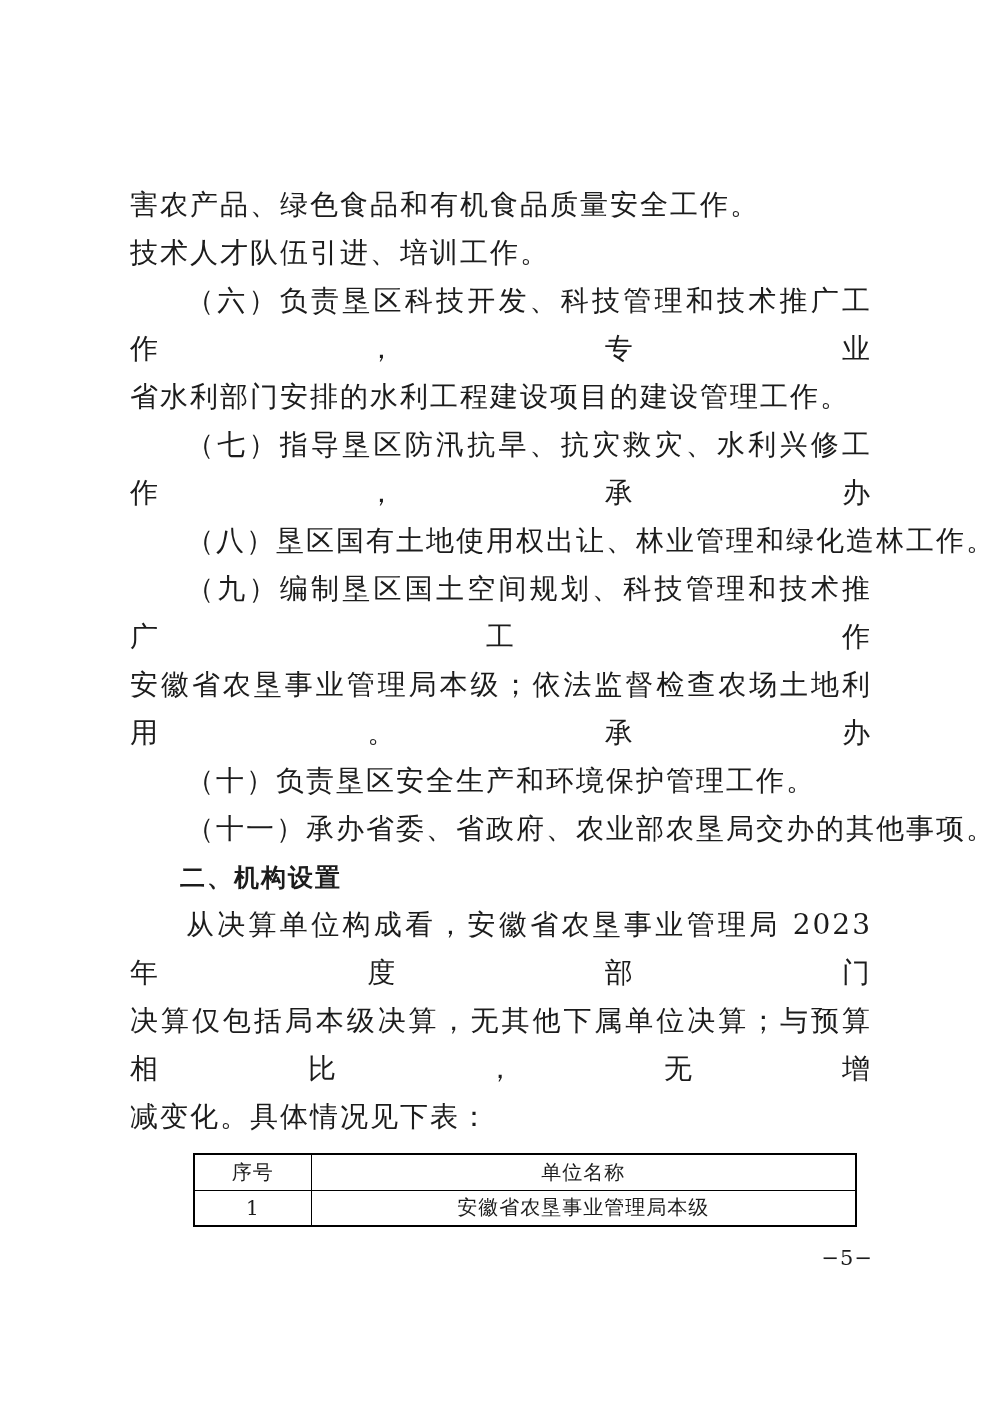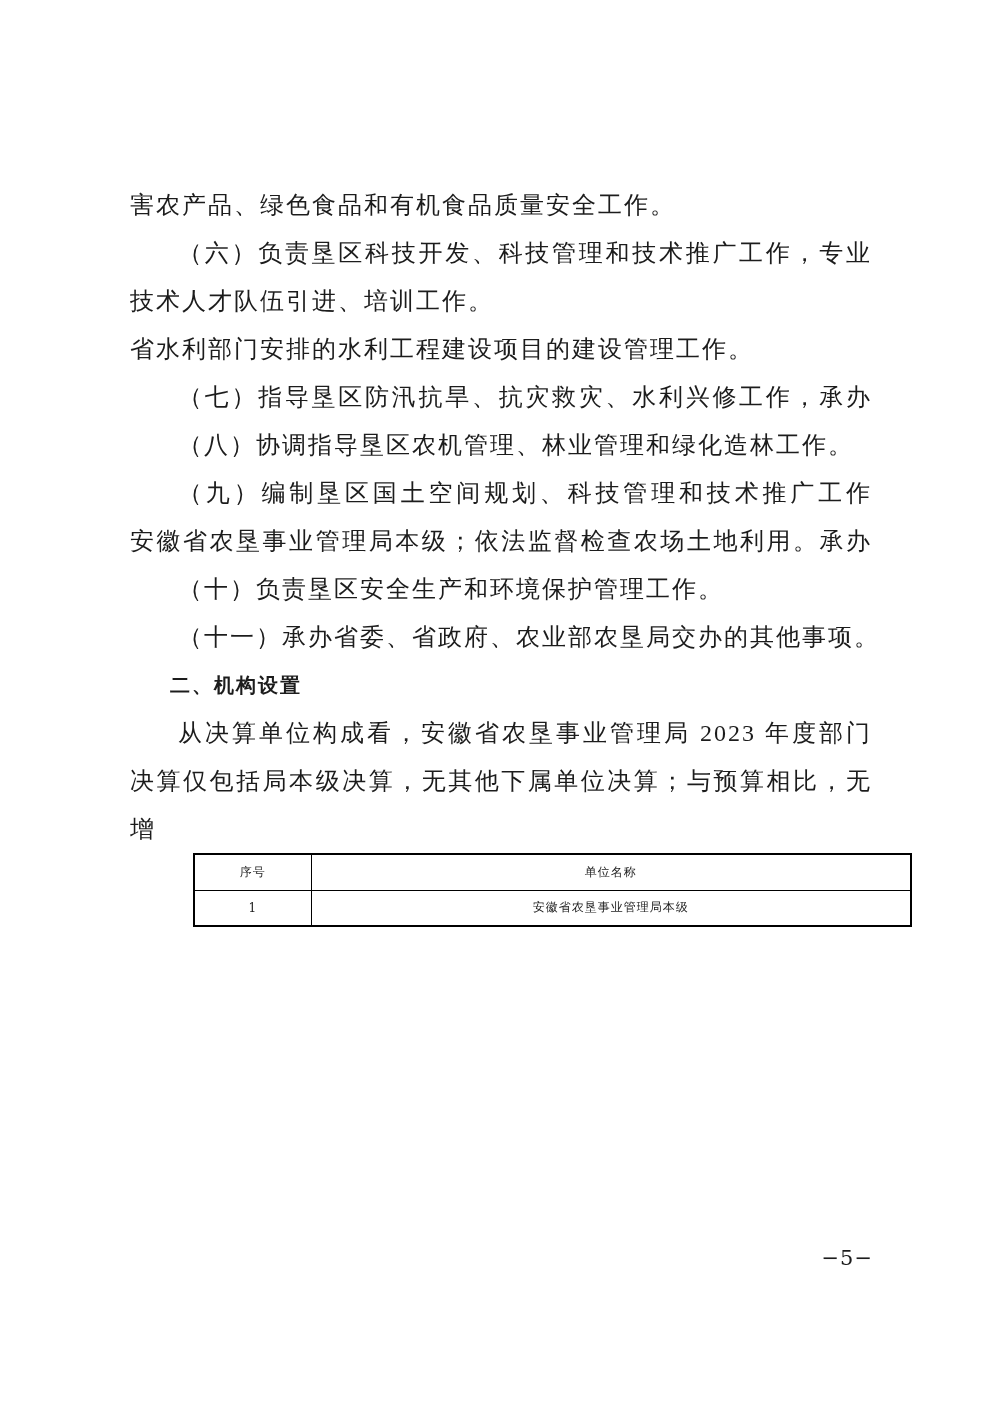--- a/index.html
+++ b/index.html
@@ -14,48 +14,47 @@
     font-family: "DejaVu Serif", "Liberation Serif", serif;
     overflow: hidden;
   }
   .content {
     position: absolute;
     left: 130px;
     top: 181px;
     width: 742px;
   }
   .ln {
-    font-size: 24px;
+    font-size: 28px;
     line-height: 48px;
     letter-spacing: 2px;
     white-space: nowrap;
     text-align: left;
-    font-family: Liberation Serif, serif;
   }
   .ind { text-indent: 2em; }
   .just {
     white-space: normal;
     text-align: justify;
     text-align-last: justify;
   }
   .heading {
-    font-family: Liberation Serif, serif;
+    font-family: Liberation Sans, sans-serif;
     font-weight: bold;
-    font-size: 20px;
+    font-size: 25px;
     line-height: 48px;
     letter-spacing: 2px;
     text-indent: 2em;
   }
   .org-table {
     margin-left: 63px;
-    margin-top: 0px;
-    width: 719px;
+    margin-top: 12px;
+    width: 664px;
     border-collapse: collapse;
     border: 2px solid #000000;
-    font-size: 12px;
+    font-size: 20px;
     letter-spacing: 1px;
   }
   .org-table td {
     border: 1px solid #000000;
     height: 36px;
     text-align: center;
     vertical-align: middle;
     padding: 0 4px;
   }
   .org-table .col-seq { width: 117px; }
@@ -68,34 +67,35 @@
     font-family: "DejaVu Serif", "Liberation Serif", serif;
   }
 </style>
 </head>
 <body>
 
 <div class="page">
   <div class="content">
 
     <div class="ln">害农产品、绿色食品和有机食品质量安全工作。</div>
+    <div class="ln">技术人才队伍引进、培训工作。</div>
     <div class="ln ind just">（六）负责垦区科技开发、科技管理和技术推广工作，专业</div>
-    <div class="ln">技术人才队伍引进、培训工作。</div>
     <div class="ln">省水利部门安排的水利工程建设项目的建设管理工作。</div>
     <div class="ln ind just">（七）指导垦区防汛抗旱、抗灾救灾、水利兴修工作，承办</div>
-    <div class="ln ind">（八）协调指导垦区农机管理、林业管理和绿化造林工作。</div>
+    <div class="ln ind">（八）垦区国有土地使用权出让、林业管理和绿化造林工作。</div>
     <div class="ln ind just">（九）编制垦区国土空间规划、科技管理和技术推广工作</div>
     <div class="ln just">安徽省农垦事业管理局本级；依法监督检查农场土地利用。承办</div>
     <div class="ln ind">（十）负责垦区安全生产和环境保护管理工作。</div>
     <div class="ln ind">（十一）承办省委、省政府、农业部农垦局交办的其他事项。</div>
 
     <div class="heading">二、机构设置</div>
 
     <div class="ln ind just">从决算单位构成看，安徽省农垦事业管理局 2023 年度部门</div>
     <div class="ln just">决算仅包括局本级决算，无其他下属单位决算；与预算相比，无增</div>
+    <div class="ln">减变化。具体情况见下表：</div>
 
     <table class="org-table">
       <tbody>
         <tr>
           <td class="col-seq">序号</td>
           <td>单位名称</td>
         </tr>
         <tr>
           <td class="col-seq">1</td>
           <td>安徽省农垦事业管理局本级</td>

